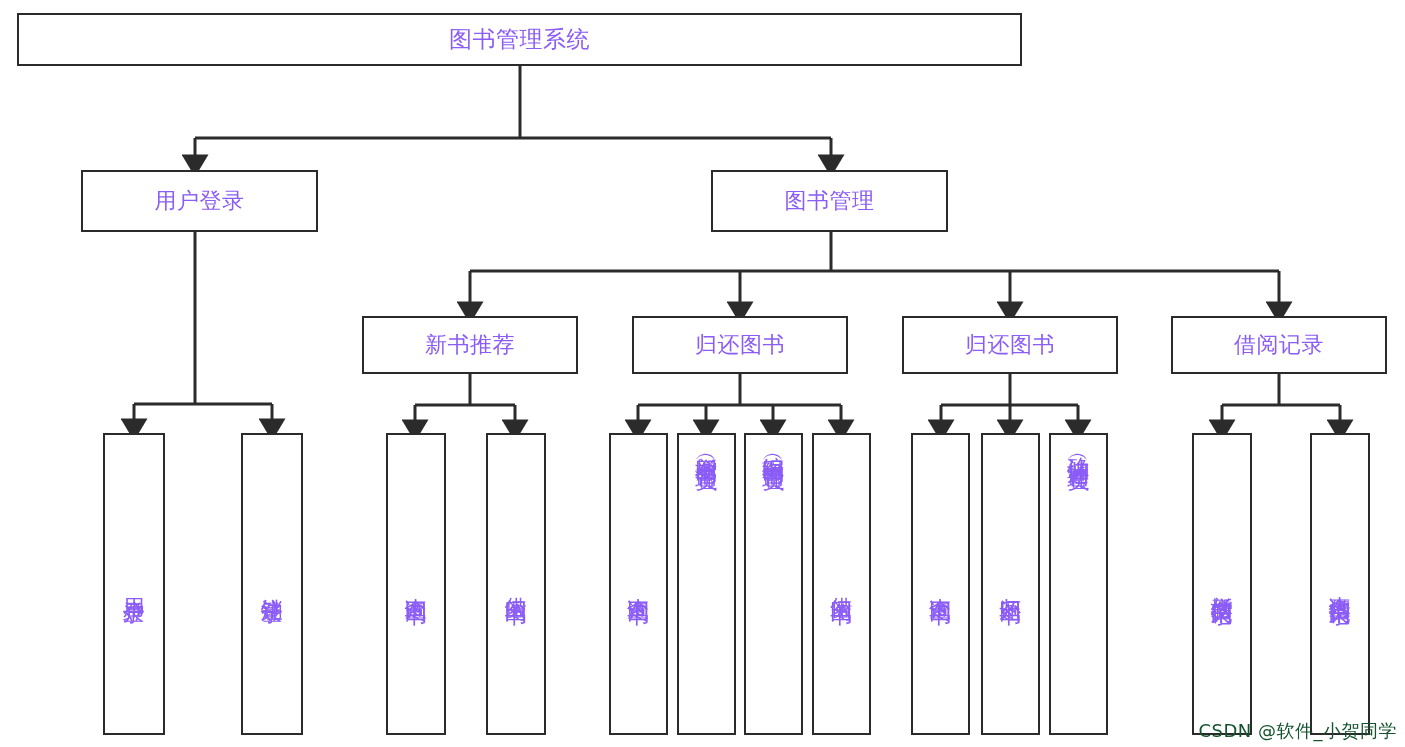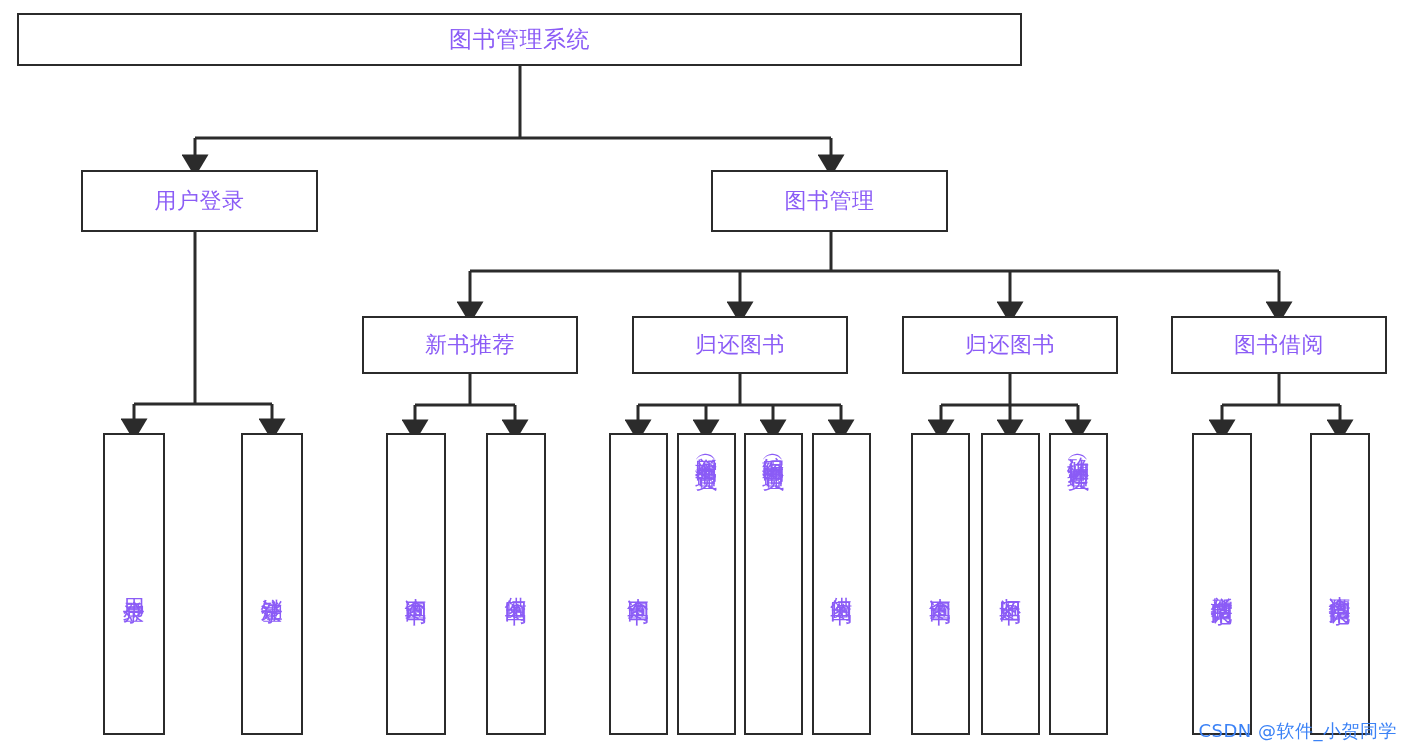--- a/index.html
+++ b/index.html
@@ -58,21 +58,21 @@
   }
   .node-label {
     display: block;
     white-space: pre-line;
   }
   .watermark {
     position: absolute;
     right: 8px;
     bottom: 4px;
     font-size: 18px;
-    color: #3b82f6;
+    color: #14532d;
     letter-spacing: 0.5px;
     white-space: nowrap;
     pointer-events: none;
   }
 </style>
 </head>
 <body>
 
 <div id="diagram-root">
 
@@ -141,21 +141,21 @@
   <div class="node horiz" style="left:362px; top:316px; width:216px; height:58px;">
     <span class="node-label">新书推荐</span>
   </div>
   <div class="node horiz" style="left:632px; top:316px; width:216px; height:58px;">
     <span class="node-label">归还图书</span>
   </div>
   <div class="node horiz" style="left:902px; top:316px; width:216px; height:58px;">
     <span class="node-label">归还图书</span>
   </div>
   <div class="node horiz" style="left:1171px; top:316px; width:216px; height:58px;">
-    <span class="node-label">图书借阅</span>
+    <span class="node-label">借阅记录</span>
   </div>
 
   <div class="node vert" style="left:103px; top:433px; width:62px; height:302px;">
     <span class="node-label">用户登录</span>
   </div>
   <div class="node vert" style="left:241px; top:433px; width:62px; height:302px;">
     <span class="node-label">注销登录</span>
   </div>
 
   <div class="node vert" style="left:386px; top:433px; width:60px; height:302px;">

